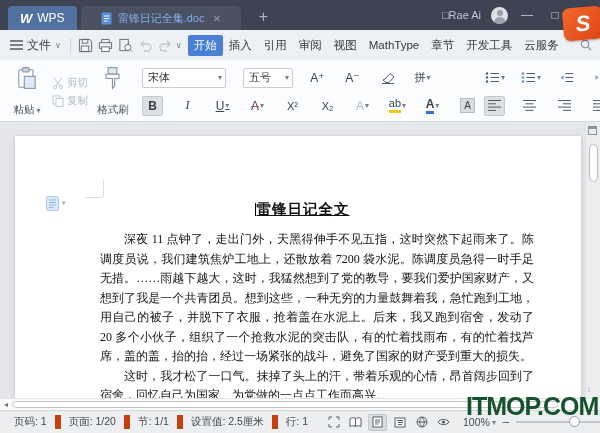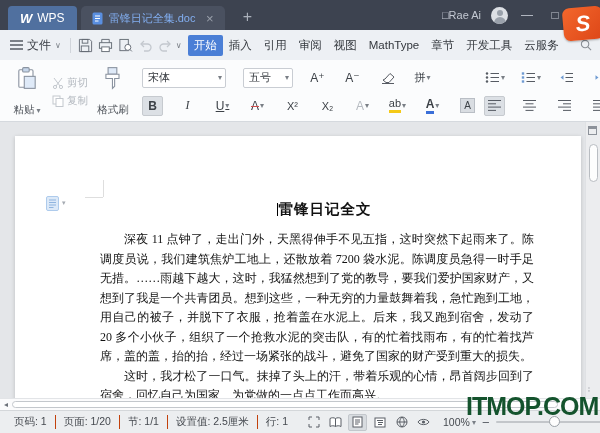--- a/index.html
+++ b/index.html
@@ -3,21 +3,21 @@
 <meta charset="utf-8">
 <style>
   * { margin:0; padding:0; box-sizing:border-box; }
   html,body { width:600px; height:433px; overflow:hidden; }
   body { font-family:"Liberation Sans","DejaVu Sans",sans-serif; position:relative; background:#e4e6e9; font-size:11px; color:#3a3e45; }
 
   
   .titlebar { position:absolute; left:0; top:0; width:600px; height:30px; background:#3d4350; display:flex; align-items:flex-end; }
   .wps-btn { margin-left:8px; height:24px; padding:0 12px; background:#50709f; color:#fff; display:flex; align-items:center; gap:5px; border-radius:4px 4px 0 0; font-size:12px; }
   .wps-logo { font-weight:bold; font-size:13px; font-style:italic; }
-  .doc-tab { margin-left:4px; height:24px; width:144px; background:#4a5160; border-radius:5px 5px 0 0; display:flex; align-items:center; padding:0 11px; gap:6px; }
+  .doc-tab { margin-left:4px; height:24px; width:160px; background:#4a5160; border-radius:5px 5px 0 0; display:flex; align-items:center; padding:0 20px; gap:6px; }
   .doc-tab .title { color:#82aef0; font-size:11px; flex:1; white-space:nowrap; overflow:hidden; }
   .doc-tab .close { color:#9aa0ab; font-size:13px; cursor:default; }
   .newtab { color:#aab0ba; font-size:16px; margin-left:12px; padding:0 6px 4px 6px; }
   .tb-right { position:absolute; right:8px; top:0; height:30px; display:flex; align-items:center; gap:10px; }
   .user-name { color:#c3c8d2; font-size:11px; }
   .avatar { width:17px; height:17px; border-radius:50%; background:#dde0e5; position:relative; overflow:hidden; }
   .avatar::before { content:""; position:absolute; left:5.5px; top:3px; width:6px; height:6px; border-radius:50%; background:#9aa1ab; }
   .avatar::after { content:""; position:absolute; left:2.5px; top:10px; width:12px; height:8px; border-radius:6px 6px 0 0; background:#9aa1ab; }
   .winbtn { color:#bfc4cd; font-size:12px; width:18px; text-align:center; }
   .site-logo { position:absolute; right:-3px; top:7px; width:40px; height:33px; background:linear-gradient(135deg,#f3672c,#dd4617); border-radius:7px; transform:rotate(-5deg); display:flex; align-items:center; justify-content:center; color:#fff; font-weight:bold; font-style:italic; font-size:22px; z-index:50; box-shadow:0 1px 2px rgba(0,0,0,.3); }
@@ -63,37 +63,37 @@
   .stylesbox .prev { font-family:"Liberation Serif",serif; font-size:11px; color:#23262b; }
   .stylesbox .name { font-size:10px; color:#5a5f66; }
 
   
   .docarea { position:absolute; left:0; top:122px; width:600px; height:276px; background:#e4e6e9; overflow:hidden; }
   .page { position:absolute; left:15px; top:14px; width:566px; height:300px; background:#fff; box-shadow:0 1px 4px rgba(0,0,0,.18); }
   .mark-v { position:absolute; left:88px; top:44px; width:1px; height:17px; background:#dedede; }
   .mark-h { position:absolute; left:70px; top:61px; width:18px; height:1px; background:#dedede; }
   .float-style { position:absolute; left:31px; top:60px; display:flex; align-items:flex-start; gap:3px; }
   .float-style .dd { font-size:7px; color:#a6abb2; margin-top:3px; }
-  .doc-title { position:absolute; left:92px; top:64px; width:434px; text-align:center; font-family:"Liberation Serif","DejaVu Serif",serif; font-weight:bold; font-size:14.5px; color:#111; letter-spacing:1px; }
+  .doc-title { position:absolute; left:70px; top:64px; width:434px; text-align:center; font-family:"Liberation Serif","DejaVu Serif",serif; font-weight:bold; font-size:14.5px; color:#111; letter-spacing:1px;text-decoration:underline; }
   .caret { display:inline-block; width:1px; height:13px; background:#000; vertical-align:-2px; margin-right:1px; }
   .doc-body { position:absolute; left:85px; top:94px; width:434px; font-family:"Liberation Serif","DejaVu Serif",serif; font-size:12px; line-height:19.5px; color:#131313; text-align:justify; }
   .doc-body p { text-indent:2em; }
 
   
   .vscroll { position:absolute; right:0; top:0; width:15px; height:276px; background:#ecedef; border-left:1px solid #dfe1e4; }
   .vthumb { position:absolute; left:2.5px; top:22px; width:9px; height:38px; background:#fdfdfd; border:1px solid #b9bdc2; border-radius:5px; }
   .ruler-toggle { position:absolute; right:3px; top:4px; width:9px; height:9px; border:1px solid #8d929a; border-top:3px solid #8d929a; }
   .hscroll { position:absolute; left:0; top:398px; width:600px; height:12px; background:#fbfbfc; border-top:1px solid #e2e4e7; display:flex; align-items:center; }
   .harrow { font-size:8px; color:#6d727a; width:12px; text-align:center; }
   .hthumb { height:7px; width:546px; background:#fff; border:1px solid #c3c7cc; border-radius:4px; }
   .pagebtns { position:absolute; right:4px; top:388px; width:8px; height:8px; color:#8d929a; font-size:7px; line-height:4px; }
 
   
   .statusbar { position:absolute; left:0; top:410px; width:600px; height:23px; background:#eceef0; border-top:1px solid #d4d7da; display:flex; align-items:center; padding:0 6px; font-size:10.5px; color:#45494f; }
-  .stitem { padding:0 8px; border-right:1px solid #c2410c; white-space:nowrap; }
+  .stitem { padding:0 8px; border-right:6px solid #c2410c; white-space:nowrap; }
   .stitem:last-of-type { border-right:none; }
   .viewbtns { display:flex; align-items:center; gap:3px; margin-left:8px; }
   .vbtn { width:19px; height:17px; display:flex; align-items:center; justify-content:center; border-radius:2px; }
   .vbtn.active { background:#d8dce0; border:1px solid #c3c7cc; }
   .zoomctl { display:flex; align-items:center; gap:6px; margin-left:10px; }
   .zoomlvl { display:flex; align-items:center; gap:2px; color:#45494f; }
   .ztrack { position:relative; width:106px; height:2px; background:#c3c6ca; border-radius:1px; }
   .zhandle { position:absolute; left:50%; top:-5px; width:11px; height:11px; background:#fdfdfd; border:1px solid #9aa0a6; border-radius:50%; }
   .zsign { font-size:13px; color:#5a5f66; }
 

